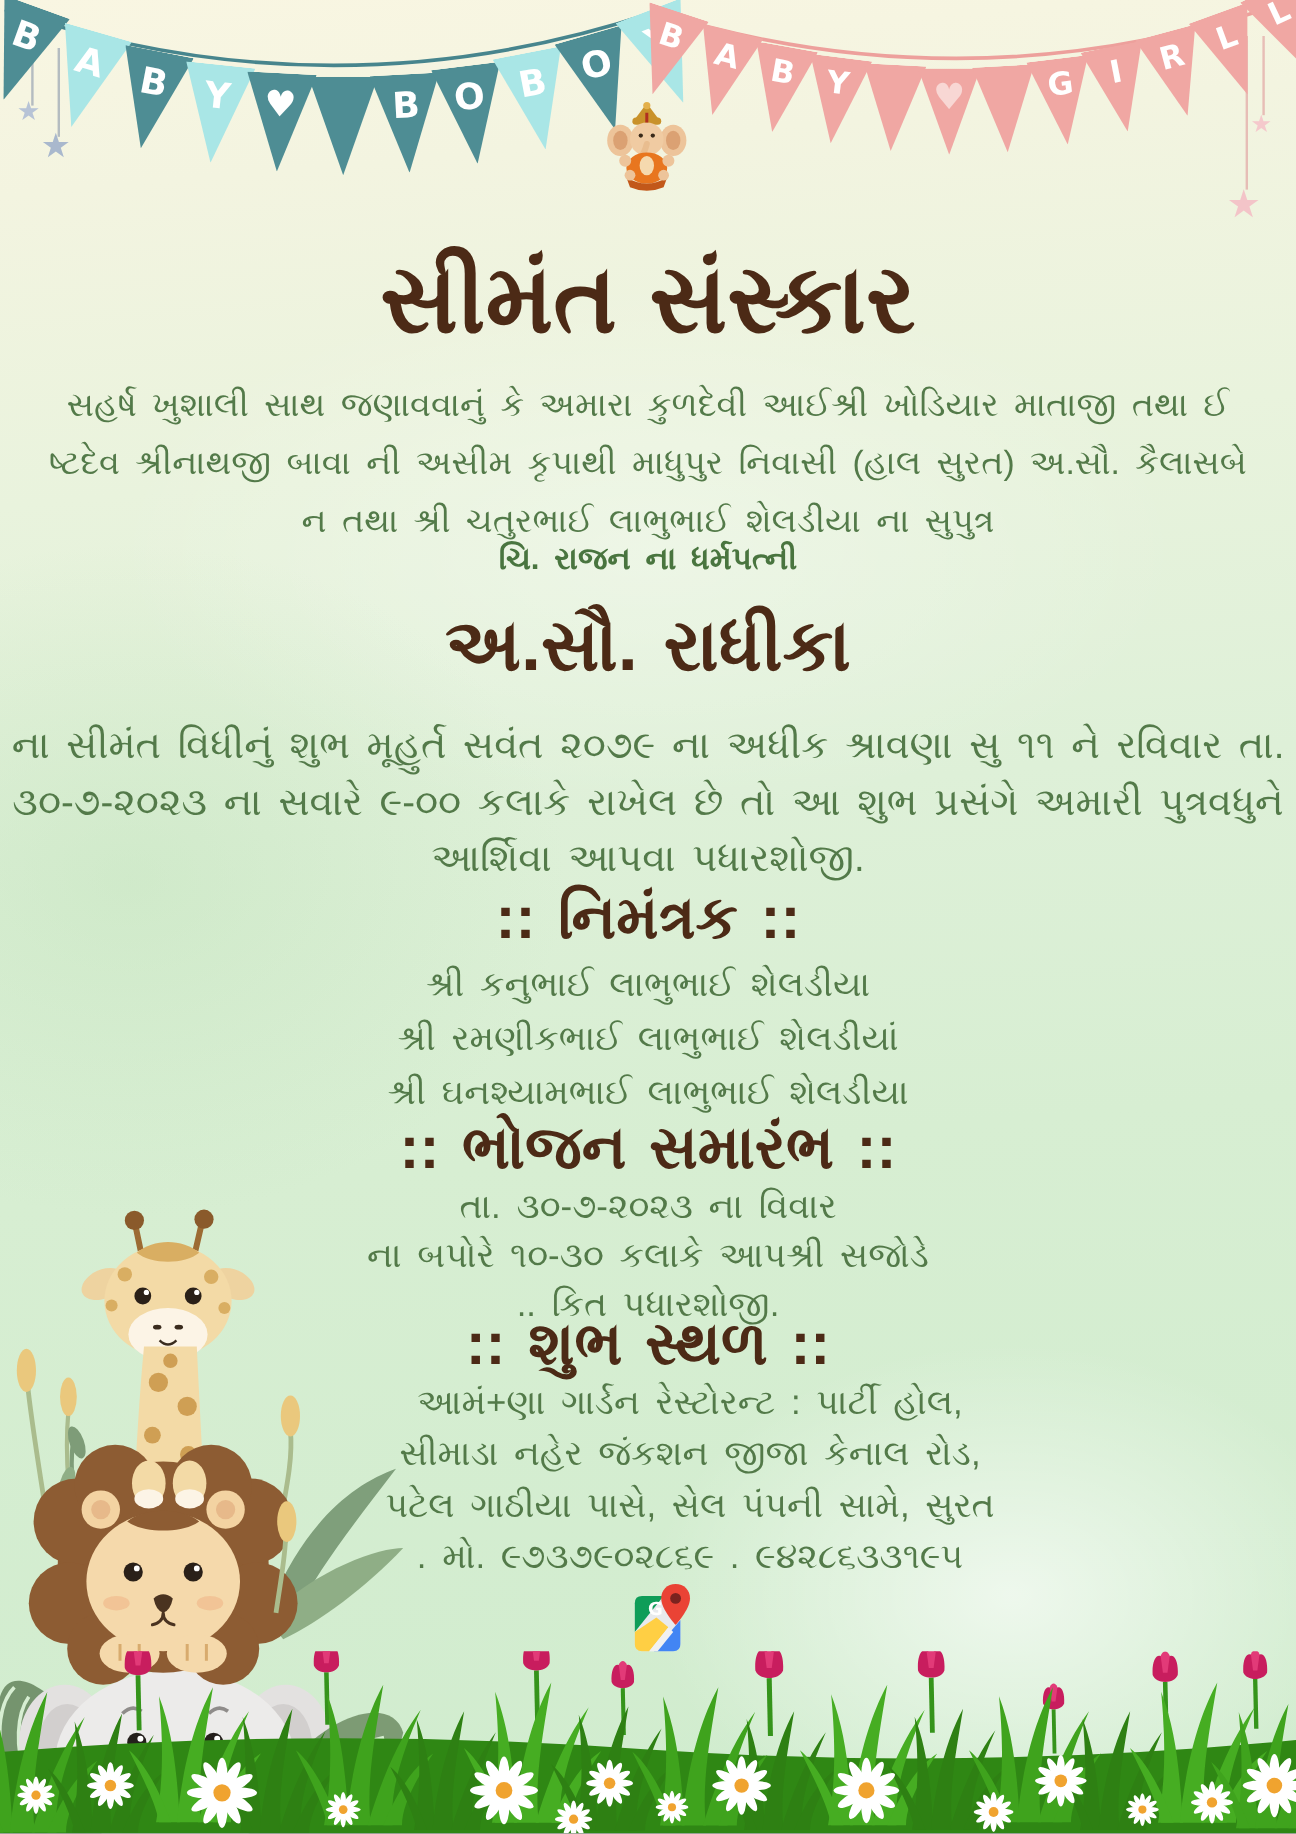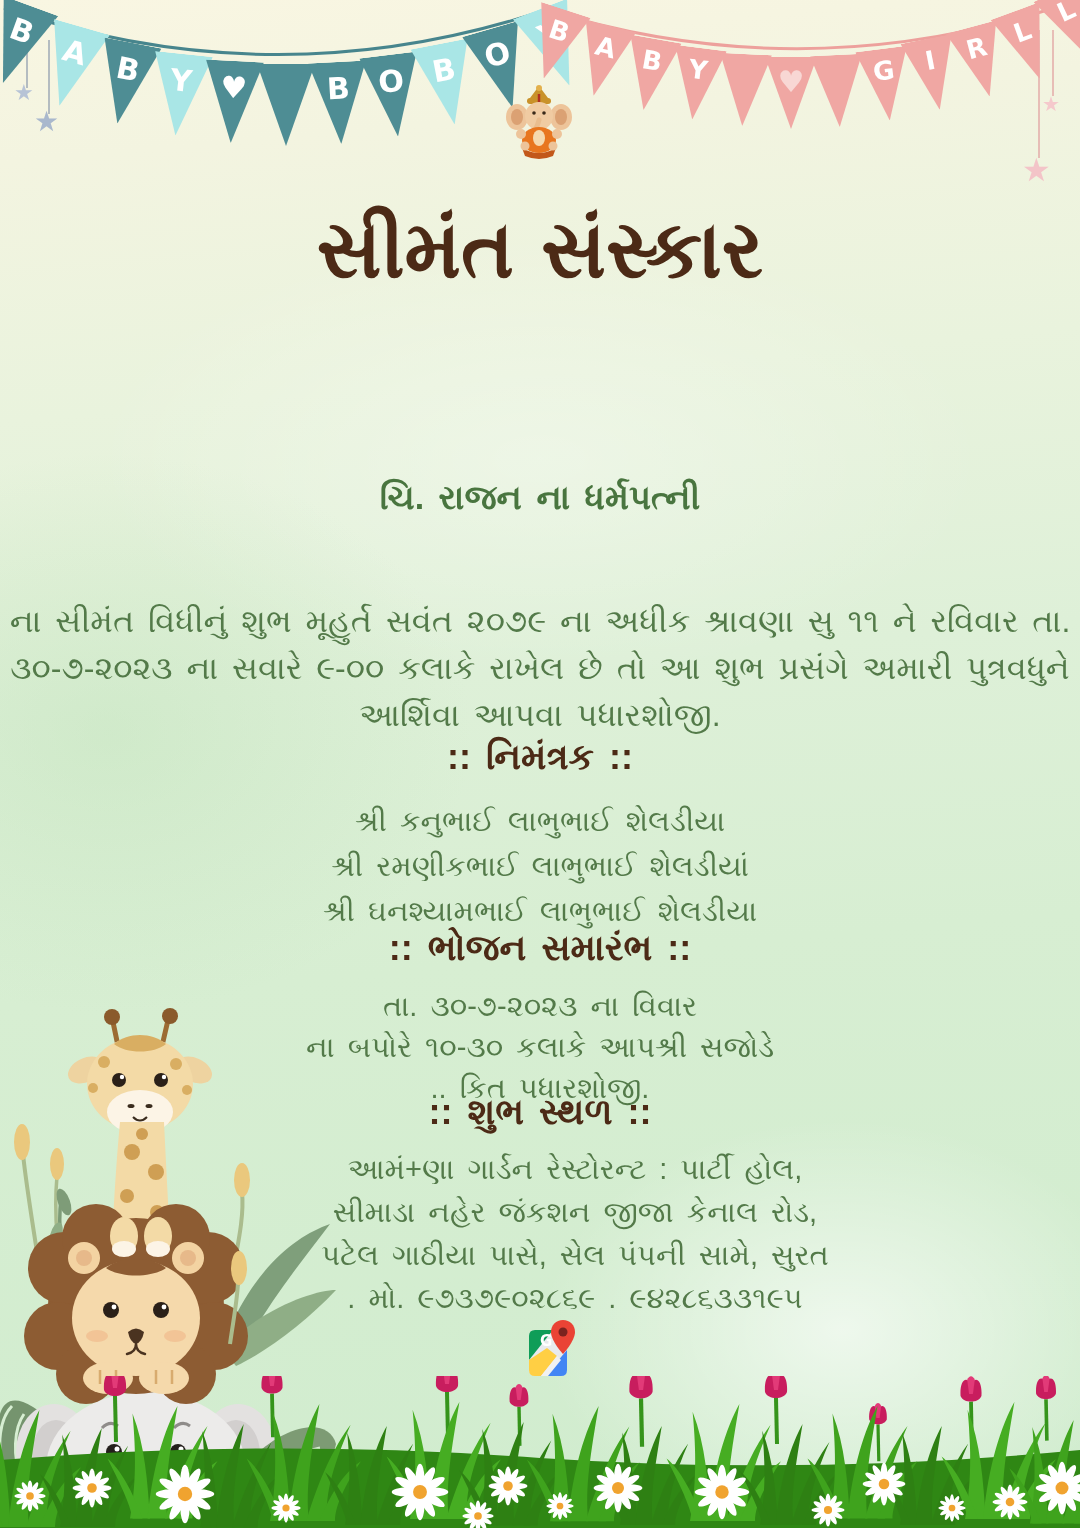--- a/index.html
+++ b/index.html
@@ -22,24 +22,24 @@
   .pinkf.heart span{color:#f8d7d4;font-size:30px;}
   .thread{position:absolute;width:2px;z-index:2;}
   .thread.grey{background:rgba(125,140,165,.55)}
   .thread.rose{background:rgba(225,160,160,.65)}
   .star{position:absolute;z-index:3;line-height:1;}
   .txt{position:absolute;left:0;width:100%;text-align:center;z-index:5;word-spacing:5px;}
   .invocation{top:164px;font-size:27px;font-weight:600;color:#4b5a2f;letter-spacing:1px;}
   .title{top:204px;font-size:80px;font-weight:700;color:#4c2a16;}
   .green{color:#537a49;}
   .intro{top:314px;font-size:28px;line-height:48px;}
-  .relation{top:450px;font-size:34px;font-weight:600;color:#49753f;margin-top:28px;}
+  .relation{top:450px;font-size:26px;font-weight:600;color:#49753f;}
   .bride{top:503px;font-size:60px;font-weight:700;color:#4c2a16;}
   .muhurat{top:598px;font-size:32px;line-height:47px;}
-  .sechead{font-size:36px;font-weight:700;color:#4c2a16;}
+  .sechead{font-size:50px;font-weight:700;color:#4c2a16;}
   .h-inviters{top:736px;} .names{top:799px;font-size:29px;line-height:45px;}
   .h-dinner{top:927px;} .dinner{top:986px;font-size:29px;line-height:41px;}
   .h-venue{top:1091px;} .venue{top:1148px;font-size:29px;line-height:43px;margin-left:35px;}
   .txt p{margin:0;}
   .gmaps{position:absolute;left:527px;top:1318px;z-index:6;cursor:pointer;}
   .ganesha{position:absolute;left:503px;top:84px;z-index:4;}
   .animals{position:absolute;left:-6px;top:1004px;z-index:6;}
   .grass{position:absolute;left:0;bottom:0;z-index:7;}
 </style>
 </head>
@@ -149,22 +149,28 @@
     <path d="M19,64 Q36,74 53,64 L50,72 Q36,78 22,72 Z" fill="#c2581a"></path>
     <circle cx="18" cy="50" r="5" fill="#edc49a"></circle>
     <circle cx="54" cy="50" r="5" fill="#edc49a"></circle>
     <circle cx="22" cy="62" r="4.5" fill="#edc49a"></circle>
     <circle cx="50" cy="62" r="4.5" fill="#edc49a"></circle>
     <ellipse cx="36" cy="54" rx="6" ry="8" fill="#f5d9ae"></ellipse>
   </svg>
 
   <div class="txt title">સીમંત સંસ્કાર</div>
 
+  <div class="txt intro green">
+    <p>સહર્ષ ખુશાલી સાથ જણાવવાનું કે અમારા કુળદેવી આઈશ્રી ખોડિયાર માતાજી તથા ઈ</p>
+    <p>ષ્ટદેવ શ્રીનાથજી બાવા ની અસીમ કૃપાથી માધુપુર નિવાસી (હાલ સુરત) અ.સૌ. કૈલાસબે</p>
+    <p>ન તથા શ્રી ચતુરભાઈ લાભુભાઈ શેલડીયા ના સુપુત્ર</p>
+  </div>
 
   <div class="txt relation">ચિ. રાજન ના ધર્મપત્ની</div>
+  <div class="txt bride">અ.સૌ. રાધીકા</div>
 
   <div class="txt muhurat green">
     <p>ના સીમંત વિધીનું શુભ મૂહુર્ત સવંત ૨૦૭૯ ના અધીક શ્રાવણા સુ ૧૧ ને રવિવાર તા.</p>
     <p>૩૦-૭-૨૦૨૩ ના સવારે ૯-૦૦ કલાકે રાખેલ છે તો આ શુભ પ્રસંગે અમારી પુત્રવધુને</p>
     <p>આર્શિવા આપવા પધારશોજી.</p>
   </div>
 
   <div class="txt sechead h-inviters">:: નિમંત્રક ::</div>
   <div class="txt names green">
     <p>શ્રી કનુભાઈ લાભુભાઈ શેલડીયા</p>

